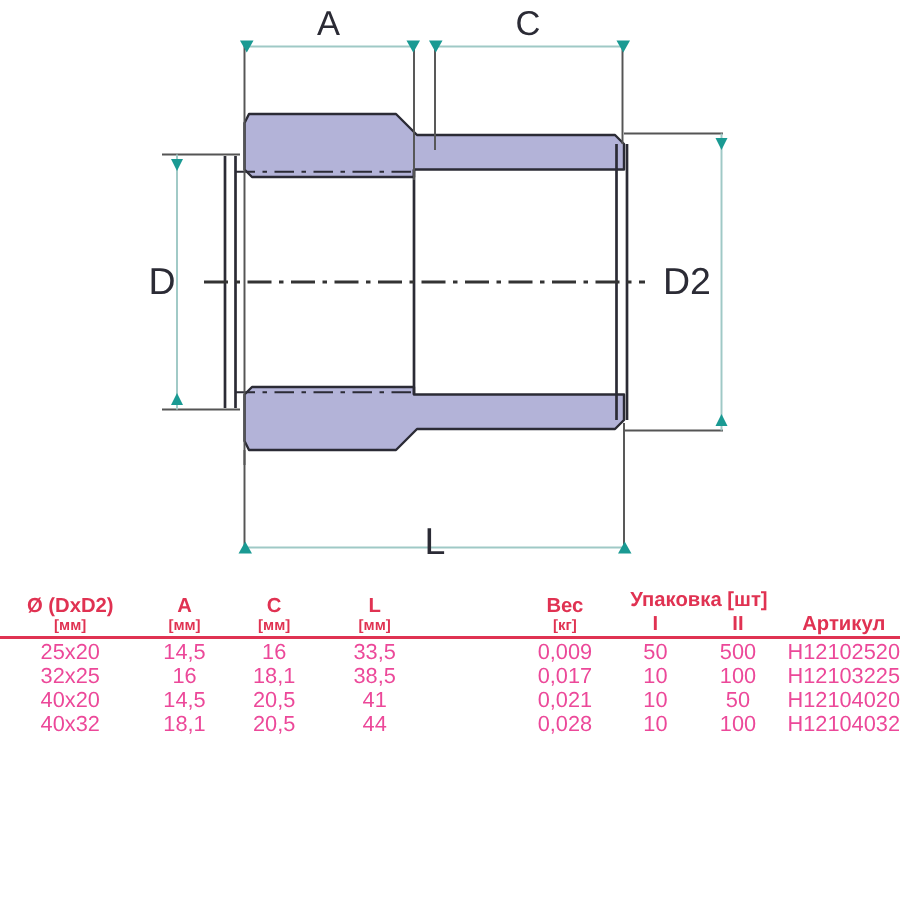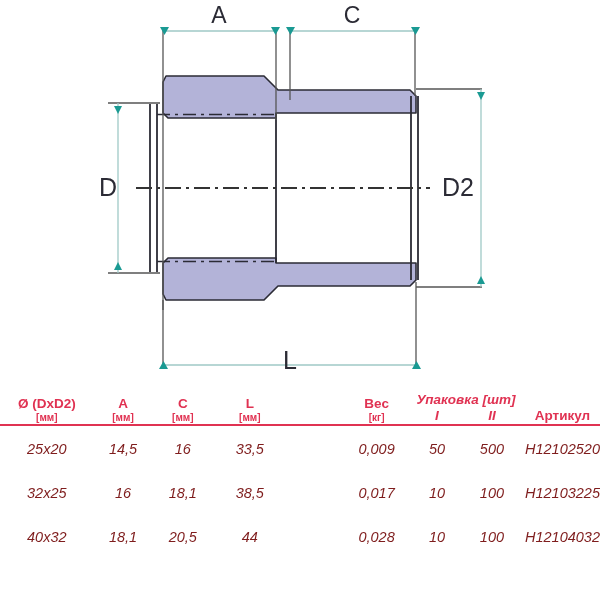--- a/index.html
+++ b/index.html
@@ -43,45 +43,43 @@
     vertical-align: bottom;
     white-space: nowrap;
   }
   #spec-table th .unit {
     display: block;
     font-weight: bold;
     font-size: 10px;
   }
   #spec-table th.pack-group {
     padding-bottom: 0;
-    font-style: italic;
   }
 
   .head-row-top th {
     padding-top: 4px;
     margin-left: 25px;
   }
 
   #spec-table thead tr.rule-row td {
     padding: 0;
     height: 3px;
   }
   .rule-line {
     height: 2px;
     background: #e03252;
     width: 100%;
   }
 
   #spec-table td.cell {
     font-size: 14.5px;
-    color: #7f1d1d;
+    color: #ec4899;
     text-align: center;
-    padding: 14px 0;
+    padding: 0 0;
     white-space: nowrap;
-    font-style: italic;
   }
   #spec-table td.art {
     text-align: right;
     padding-left: 4px;
   }
   #spec-table th.art-h {
     text-align: center;
     padding-left: 4px;
   }
 
@@ -292,20 +290,31 @@
         <td class="cell">16</td>
         <td class="cell">18,1</td>
         <td class="cell">38,5</td>
         <td class="cell"></td>
         <td class="cell">0,017</td>
         <td class="cell">10</td>
         <td class="cell">100</td>
         <td class="cell art">H12103225</td>
       </tr>
       <tr>
+        <td class="cell">40x20</td>
+        <td class="cell">14,5</td>
+        <td class="cell">20,5</td>
+        <td class="cell">41</td>
+        <td class="cell"></td>
+        <td class="cell">0,021</td>
+        <td class="cell">10</td>
+        <td class="cell">50</td>
+        <td class="cell art">H12104020</td>
+      </tr>
+      <tr>
         <td class="cell">40x32</td>
         <td class="cell">18,1</td>
         <td class="cell">20,5</td>
         <td class="cell">44</td>
         <td class="cell"></td>
         <td class="cell">0,028</td>
         <td class="cell">10</td>
         <td class="cell">100</td>
         <td class="cell art">H12104032</td>
       </tr>

